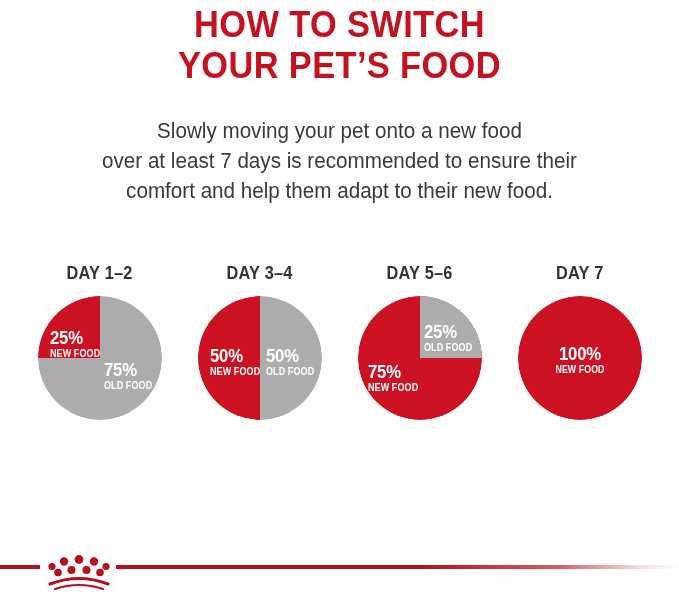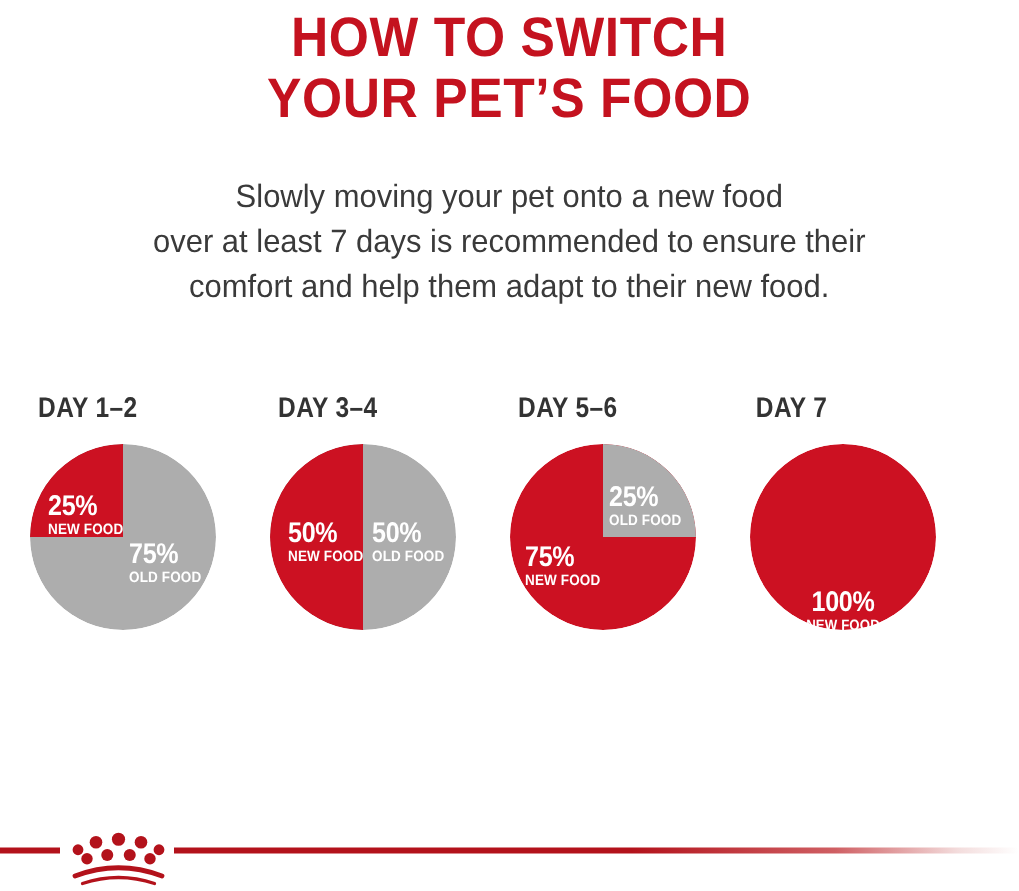--- a/index.html
+++ b/index.html
@@ -61,21 +61,21 @@
     width: 679px;
     height: 180px;
     display: flex;
     justify-content: center;
     align-items: flex-start;
   }
   .chart-col {
     width: 160px;
     display: flex;
     flex-direction: column;
-    align-items: flex-start;
+    align-items: center;
   }
   .day-label {
     color: #333333;
     font-size: 19px;
     font-weight: bold;
     letter-spacing: 0.3px;
     transform: scaleX(0.86);
     transform-origin: center;
     white-space: nowrap;
     margin-bottom: 12px;
@@ -234,21 +234,21 @@
     </div>
 
     <div class="chart-col">
       <div class="day-label">DAY 7</div>
       <div class="pie-wrap">
         <div class="pie">
           <svg width="124" height="124" viewBox="0 0 124 124">
             <circle cx="62" cy="62" r="62" fill="#CC1122"></circle>
           </svg>
         </div>
-        <div class="pie-label center" style="left:0; top:48px; width:124px;margin-top:48px;">
+        <div class="pie-label center" style="left:0; top:48px; width:124px;">
           <span class="pct">100%</span>
           <span class="who">NEW FOOD</span>
         </div>
       </div>
     </div>
 
   </div>
 
   <div class="footer-rule"></div>
   <div class="rule-gap"></div>

